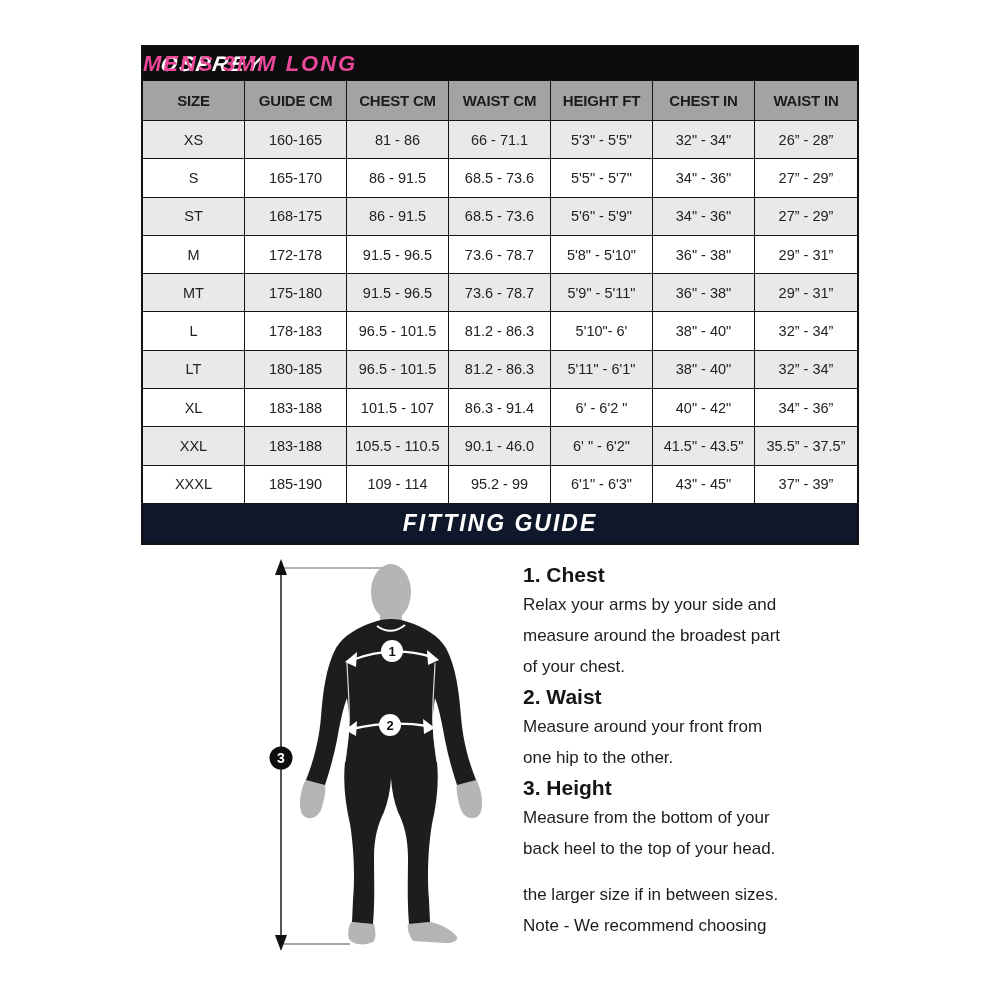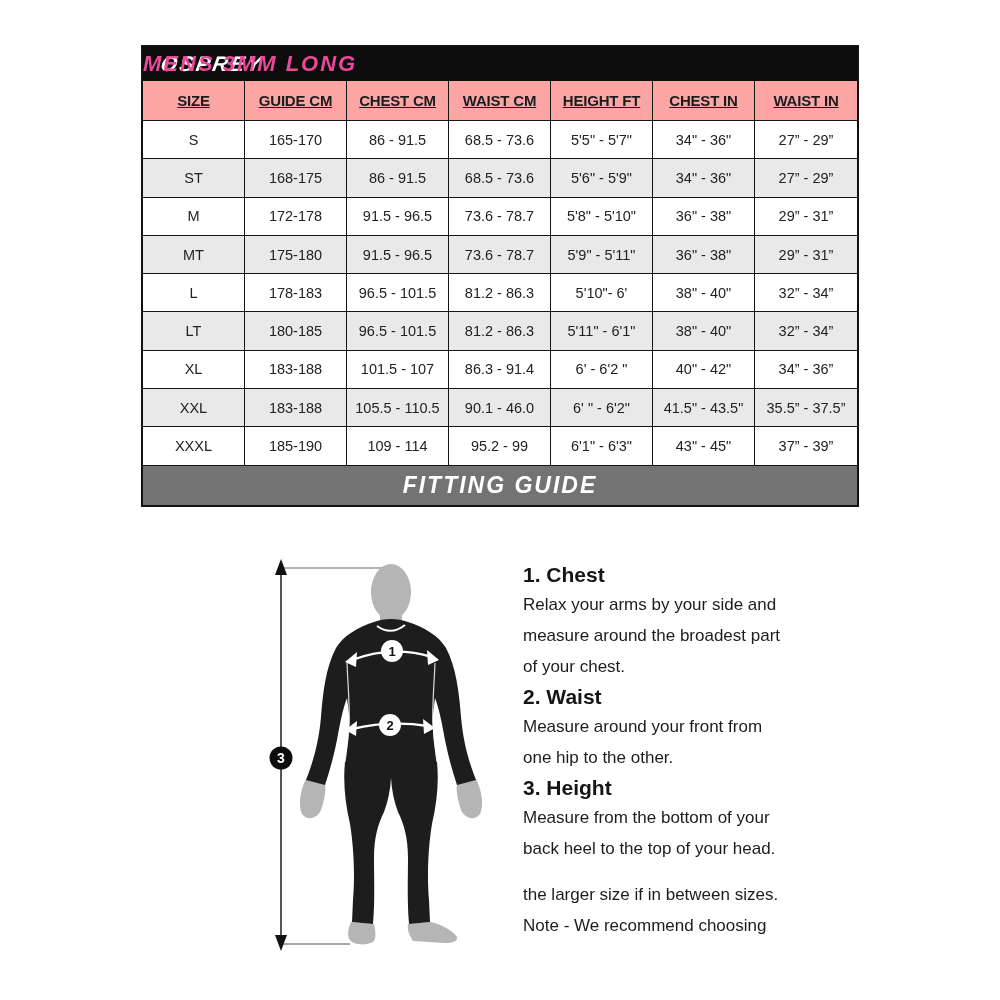--- a/index.html
+++ b/index.html
@@ -23,37 +23,37 @@
     position:absolute; left:18px; top:5px;
     color:#fff; font-weight:bold; font-style:italic;
     font-size:21px; letter-spacing:2.5px;
     transform:skewX(-10deg);
   }
   .bar-title {
     position:absolute; left:0; right:0; text-align:left;
     color:#ec4899; font-weight:bold; font-style:italic;
     font-size:22px; letter-spacing:2px;
   }
-  .thead { display:grid; grid-template-columns:repeat(7,1fr); background:#fca5a5;text-decoration:underline; }
+  .thead { display:grid; grid-template-columns:repeat(7,1fr); background:#a3a3a3; }
   .th {
     height:39px; display:flex; align-items:center; justify-content:center;
     font-weight:bold; font-size:15px; letter-spacing:-0.2px;
     border-right:1.5px solid #151515;
   }
   .th:last-child { border-right:none; }
   .trow { display:grid; grid-template-columns:repeat(7,1fr); background:#fff; }
   .trow.alt { background:#e9e9e9; }
   .td {
     height:38.3px; display:flex; align-items:center; justify-content:center;
     font-size:14.5px; color:#222;
     border-right:1.5px solid #151515; border-top:1.5px solid #151515;
   }
   .td:last-child { border-right:none; }
   .fitbar {
-    background:#737373; color:#fff; height:40px;
+    background:#0f172a; color:#fff; height:40px;
     display:flex; align-items:center; justify-content:center;
     font-weight:bold; font-style:italic; font-size:23px; letter-spacing:2px;
     border-top:1.5px solid #151515;
   }
 
   
   .figure-svg { position:absolute; left:250px; top:548px; width:240px; height:440px; }
   .guide-text { position:absolute; left:523px; top:560px; width:310px; }
   .g-head { font-size:21px; font-weight:bold; line-height:29px; color:#151515; }
   .g-line { font-size:17px; line-height:31px; color:#1c1c1c; }
@@ -70,20 +70,29 @@
   <div class="thead" id="thead">
       <div class="th">SIZE</div>
       <div class="th">GUIDE CM</div>
       <div class="th">CHEST CM</div>
       <div class="th">WAIST CM</div>
       <div class="th">HEIGHT FT</div>
       <div class="th">CHEST IN</div>
       <div class="th">WAIST IN</div>
     </div>
   <div id="tbody">
+      <div class="trow alt">
+        <div class="td">XS</div>
+        <div class="td">160-165</div>
+        <div class="td">81 - 86</div>
+        <div class="td">66 - 71.1</div>
+        <div class="td">5'3" - 5'5"</div>
+        <div class="td">32" - 34"</div>
+        <div class="td">26” - 28”</div>
+      </div>
       <div class="trow">
         <div class="td">S</div>
         <div class="td">165-170</div>
         <div class="td">86 - 91.5</div>
         <div class="td">68.5 - 73.6</div>
         <div class="td">5'5" - 5'7"</div>
         <div class="td">34" - 36"</div>
         <div class="td">27” - 29”</div>
       </div>
       <div class="trow alt">

